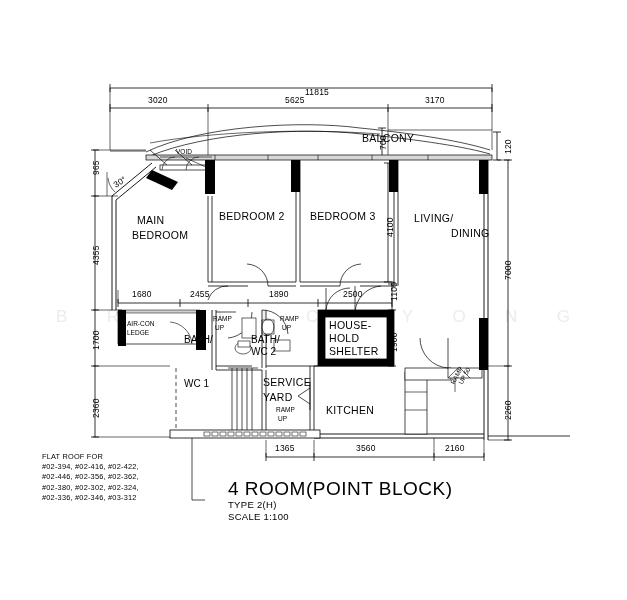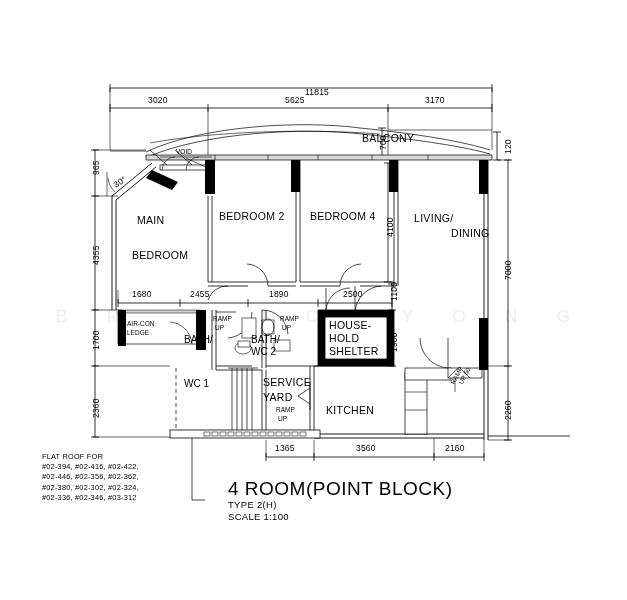--- a/index.html
+++ b/index.html
@@ -316,24 +316,24 @@
   <div class="dimtxt" style="left:269px;top:290px;">1890</div>
   <div class="dimtxt" style="left:343px;top:290px;">2500</div>
 
   <div class="dimtxt" style="left:275px;top:444px;">1365</div>
   <div class="dimtxt" style="left:356px;top:444px;">3560</div>
   <div class="dimtxt" style="left:445px;top:444px;">2160</div>
 
   <div class="dimtxt" style="left:112px;top:182px;transform:rotate(-32deg);transform-origin:0 0;">30°</div>
 
   <div class="room" style="left:137px;top:214px;">MAIN</div>
-  <div class="room" style="left:132px;top:229px;margin-top:20px;">BEDROOM</div>
+  <div class="room" style="left:132px;top:229px;">BEDROOM</div>
 
   <div class="room" style="left:219px;top:210px;">BEDROOM  2</div>
-  <div class="room" style="left:310px;top:210px;">BEDROOM  4</div>
+  <div class="room" style="left:310px;top:210px;">BEDROOM  3</div>
 
   <div class="room" style="left:414px;top:212px;">LIVING/</div>
   <div class="room" style="left:414px;top:227px;margin-left:37px;">DINING</div>
 
   <div class="room" style="left:362px;top:132px;">BALCONY</div>
   <div class="room xs" style="left:176px;top:148px;">VOID</div>
 
   <div class="room xs" style="left:127px;top:320px;">AIR-CON</div>
   <div class="room xs" style="left:127px;top:329px;">LEDGE</div>
 

